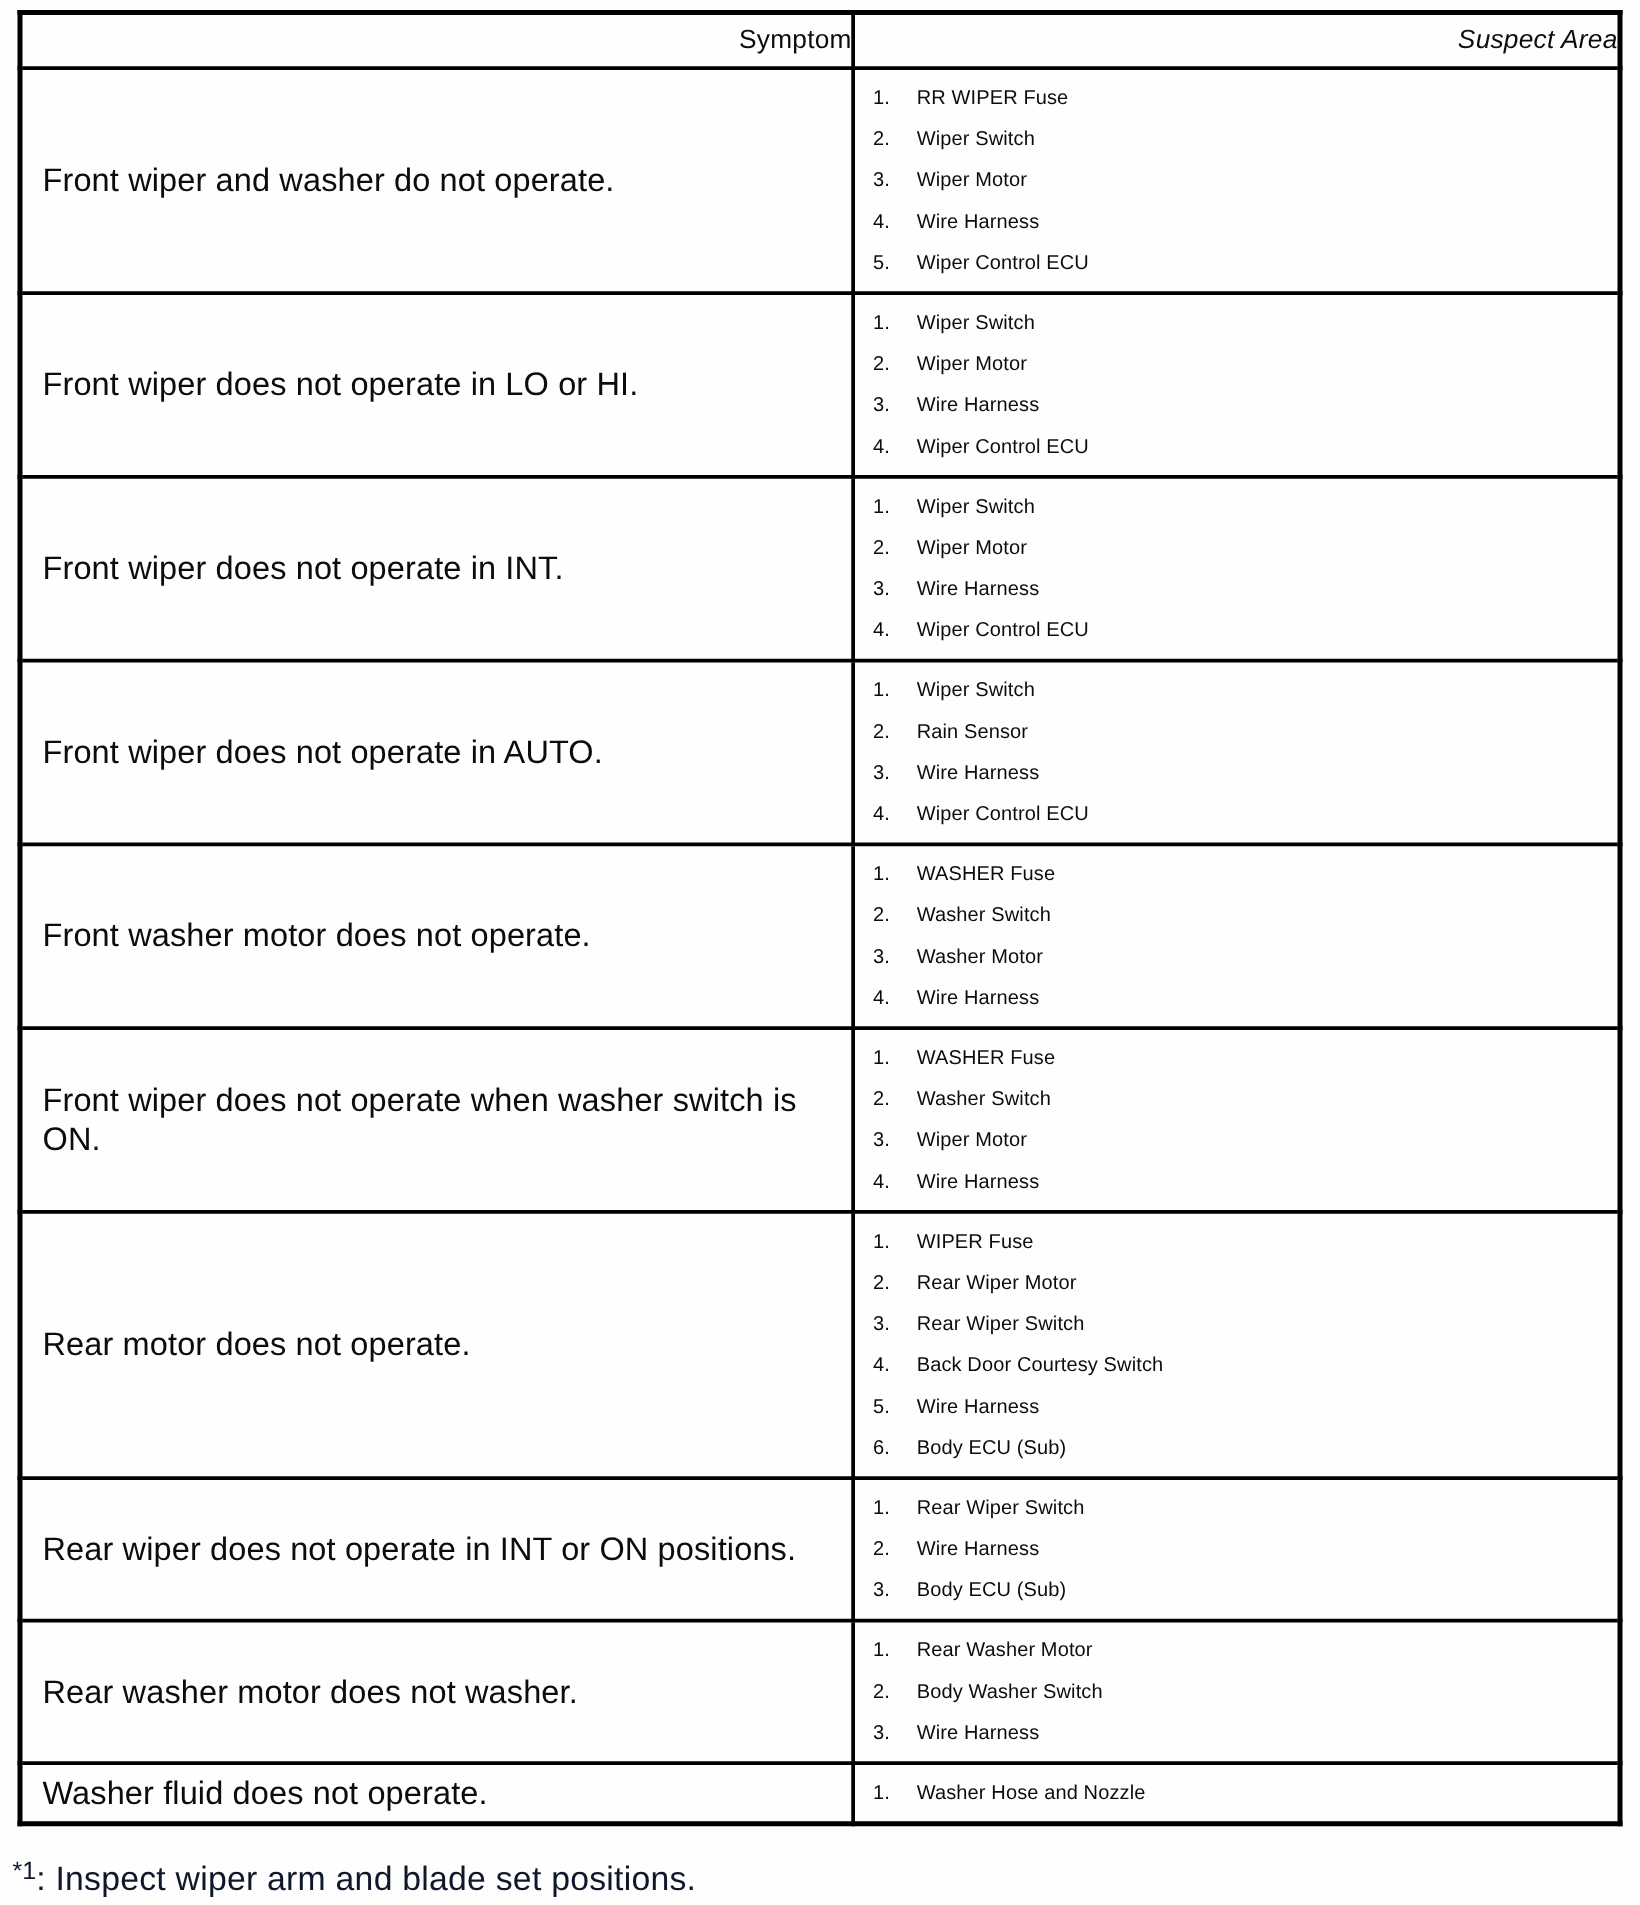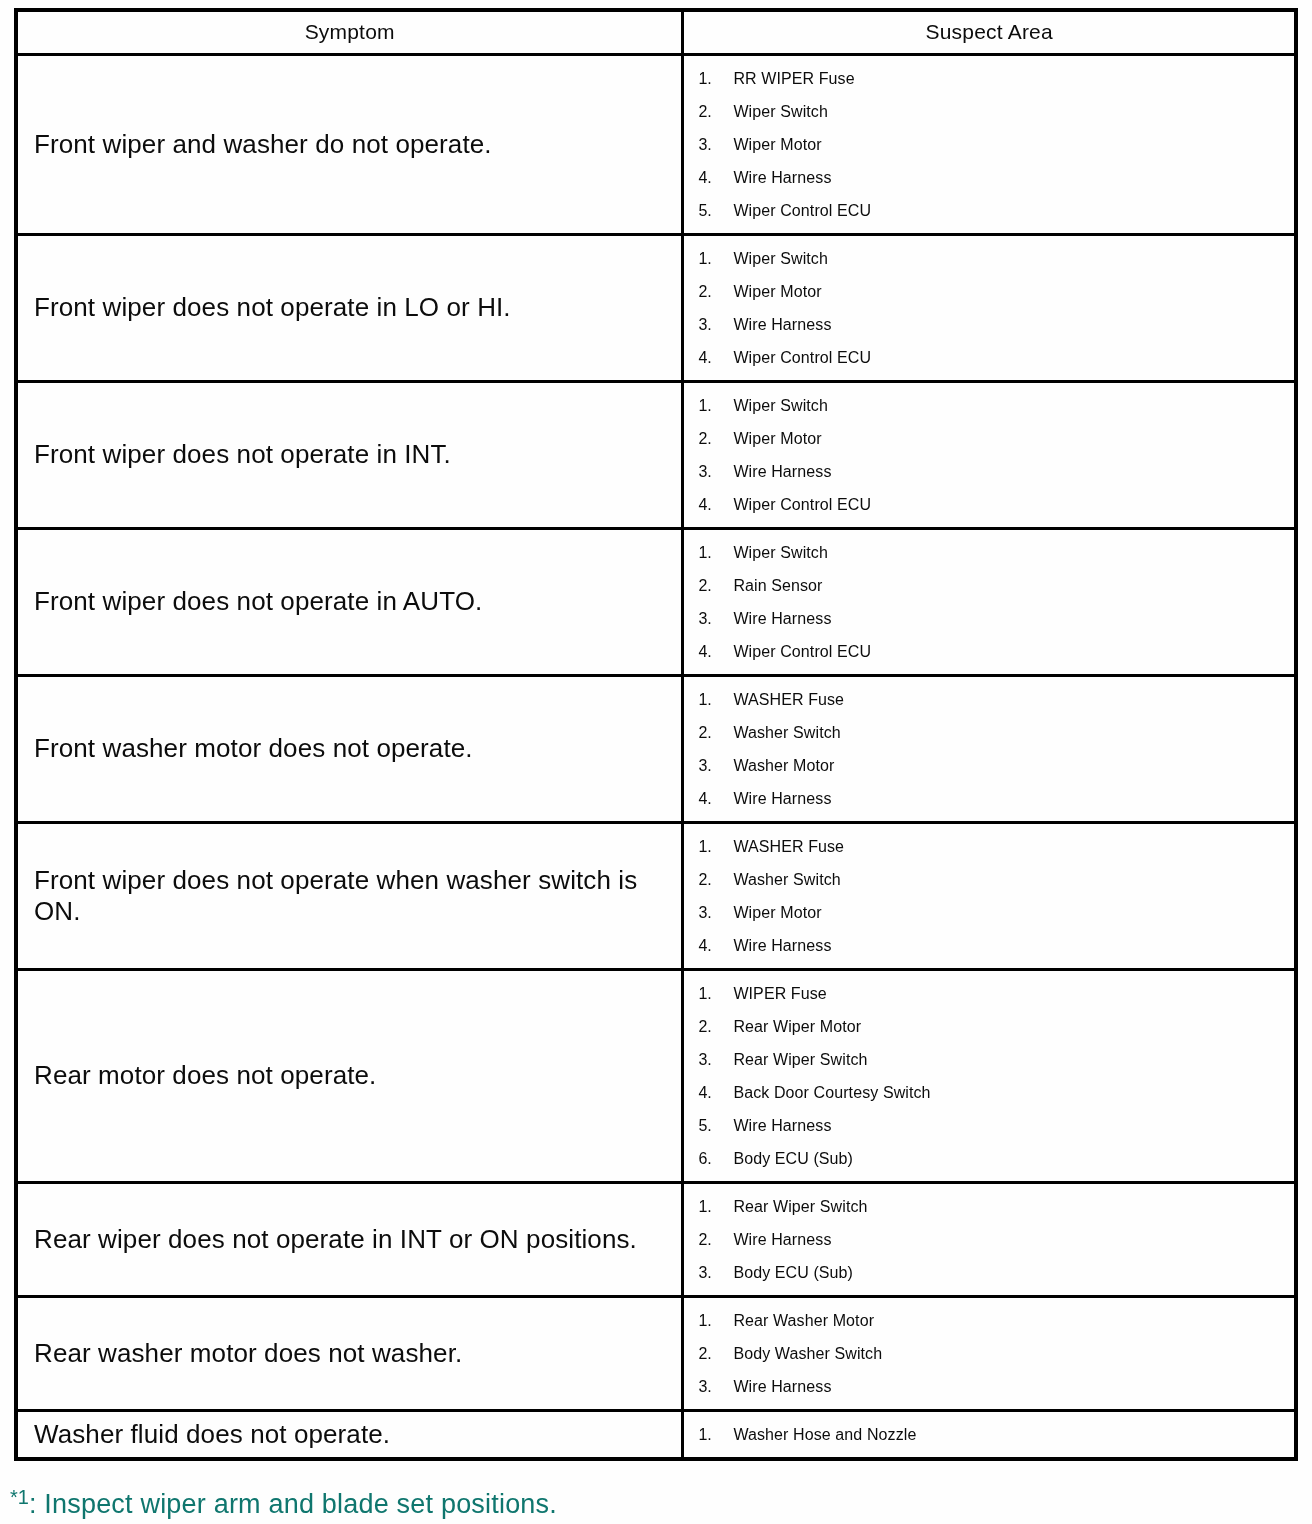--- a/index.html
+++ b/index.html
@@ -25,26 +25,26 @@
     table-layout: fixed;
     border: 4px solid #000;
   }
   table.troubleshoot th,
   table.troubleshoot td {
     border: 3px solid #000;
     vertical-align: middle;
     box-sizing: border-box;
   }
   th.col-symptom { width: 52.1%; }
-  th.col-suspect { width: 47.9%; }
+  th.col-suspect { width: 47.9%; font-style: italic; }
   table.troubleshoot thead th {
     height: 44px;
     font-size: 21px;
     font-weight: normal;
-    text-align: center;
+    text-align: right;
     padding: 0;
     letter-spacing: 0.2px;
   }
   td.symptom {
     font-size: 26px;
     padding: 6px 10px 6px 16px;
     letter-spacing: 0.1px;
   }
   td.suspects {
     padding: 6px 6px 6px 14px;
@@ -63,21 +63,21 @@
   ol.suspect-list .num {
     display: inline-block;
     width: 35px;
   }
   .footnote {
     position: absolute;
     left: 10px;
     top: 1486px;
     font-size: 27px;
     letter-spacing: 0.2px;
-    color: #0f766e;
+    color: #0f172a;
   }
   .footnote .marker {
     font-size: 20px;
     vertical-align: 9px;
     letter-spacing: 0;
   }
 </style>
 </head>
 <body>
 

